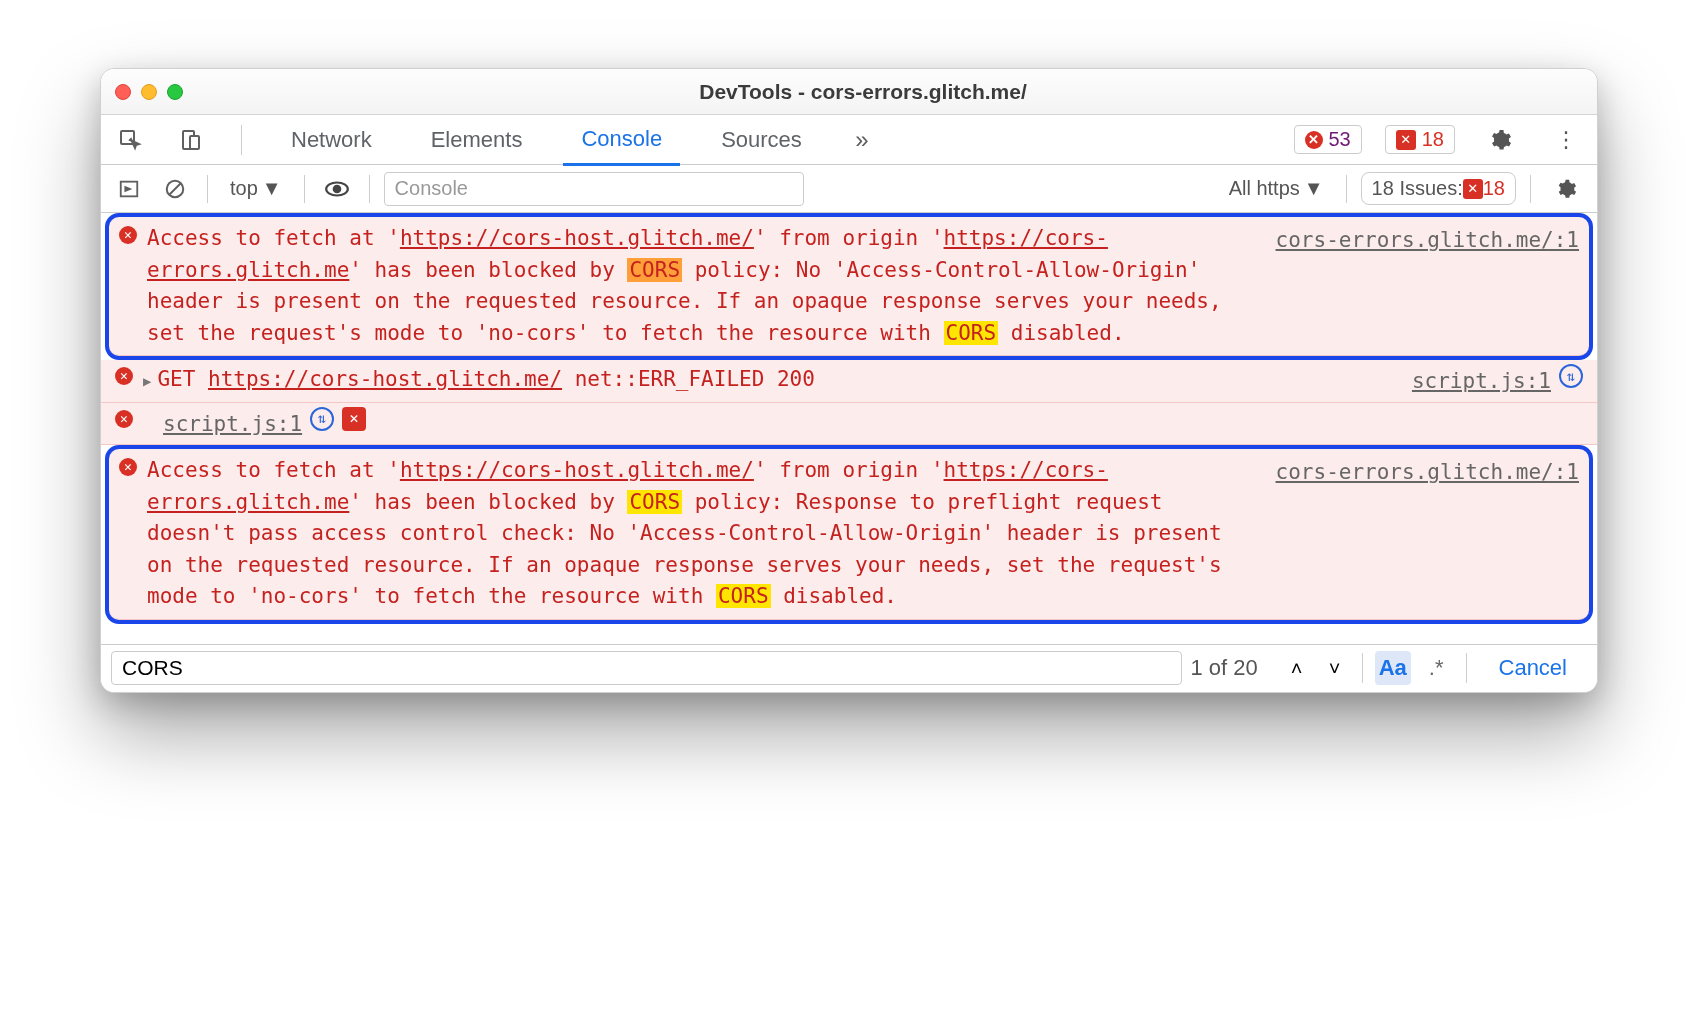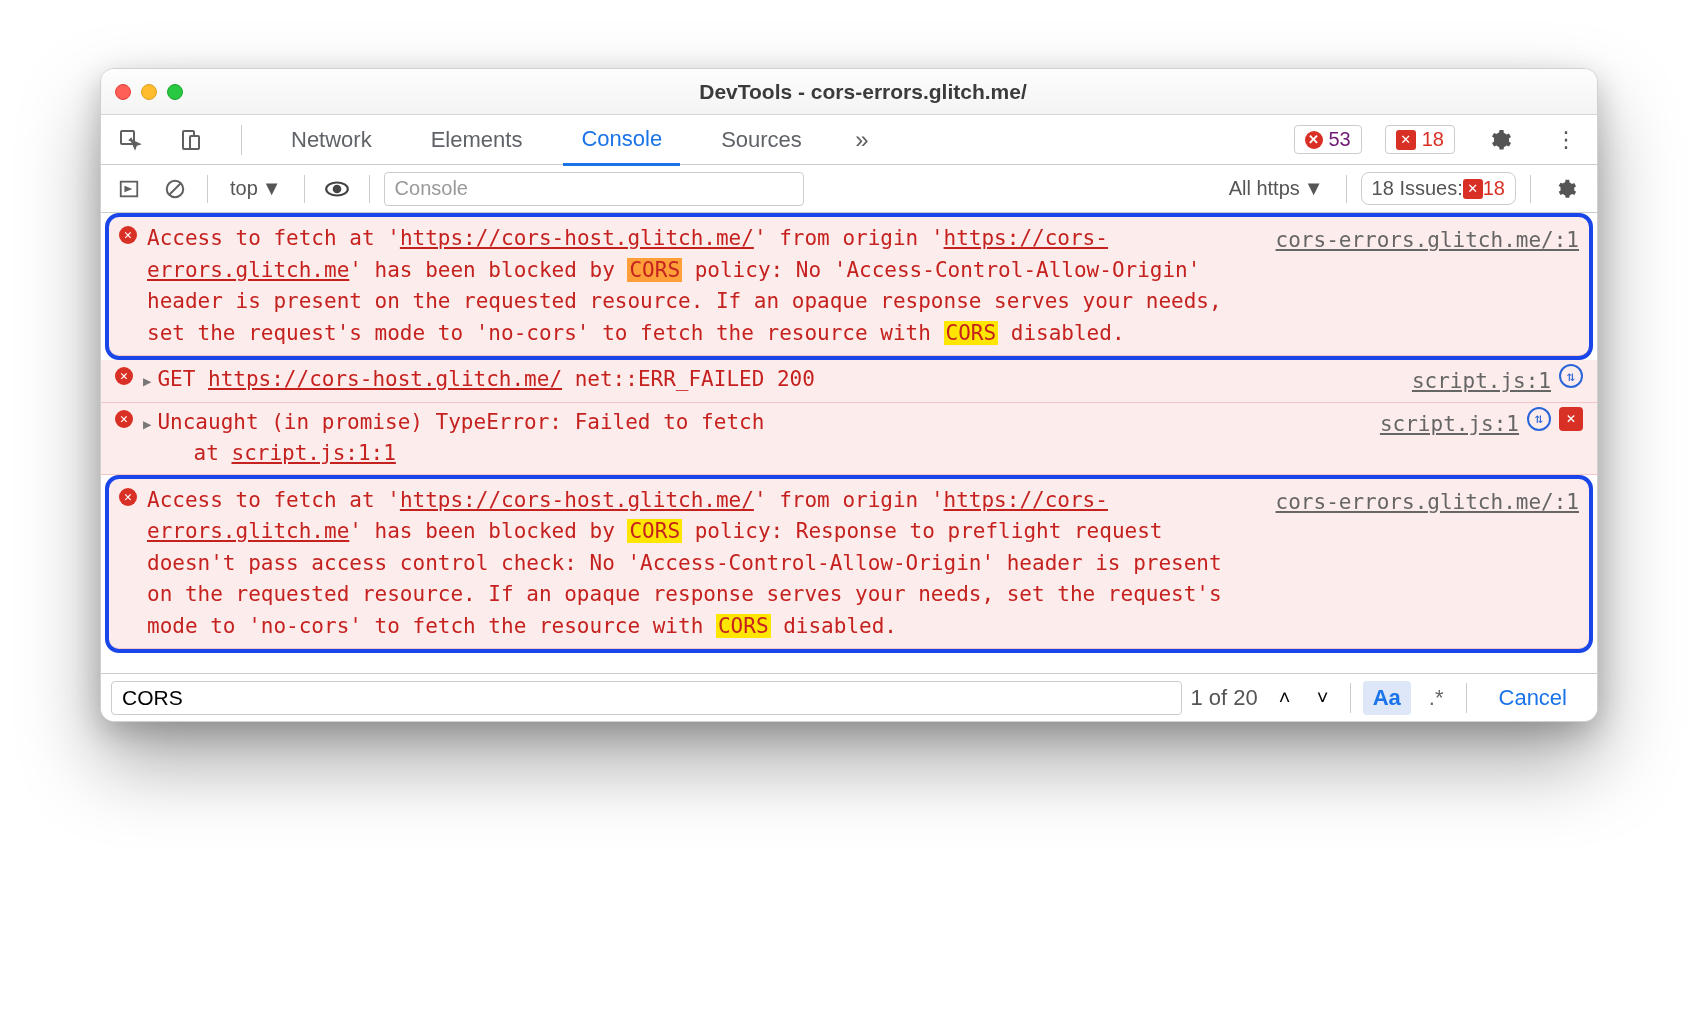--- a/index.html
+++ b/index.html
@@ -106,24 +106,24 @@
   .blank { height:20px; background:#fff; border-bottom:none;}
   
   .searchbar {
     height:48px; border-top:1px solid #ccc;
     display:flex; align-items:center; padding:0 10px; gap:8px; font-size:22px;
     background:#fff;
   }
   .searchbar input {
     flex:1; border:1px solid #ccc; border-radius:4px; height:34px; padding:0 10px; font-size:21px;
   }
-  .searchbar .count { color:#555; margin-right:4px;}
+  .searchbar .count { color:#555; margin-right:16px;}
   .searchbar .arrow { border:none; background:transparent; font-size:20px; width:30px;}
   .searchbar .sepv{width:1px;height:30px;background:#ccc;margin:0 4px;}
-  .aa { font-weight:600; color:#1a73e8; background:#dde7f8; padding:4px 10px; border-radius:4px;}
+  .aa { font-weight:600; color:#1a73e8; background:#dde7f8; padding:4px 4px; border-radius:4px;}
   .regex { color:#666; padding:4px 10px;}
   .cancel { color:#1a73e8; font-size:22px; padding:4px 20px;}
   svg { display:block; }
 </style>
 </head>
 <body>
 
 <div class="window">
 
   <div class="titlebar">
@@ -241,24 +241,20 @@
       <div class="src">script.js:1</div>
       <div class="extras">
         <div class="circle-sync">⇅</div>
       </div>
     </div>
 
     <div class="entry">
       <div class="lead">
           <span class="err-icon">✕</span>
         </div>
-      <div class="msg">
-        <span class="tri">▶</span><span>Uncaught (in promise) TypeError: Failed to fetch</span><br>
-        <span style="white-space:pre;">    at </span><span class="u">script.js:1:1</span>
-      </div>
       <div class="src">script.js:1</div>
       <div class="extras">
         <div class="circle-sync">⇅</div>
         <div class="redsq">✕</div>
       </div>
     </div>
 
     <div class="entry highlighted">
       <div class="lead">
           <span class="err-icon">✕</span>

